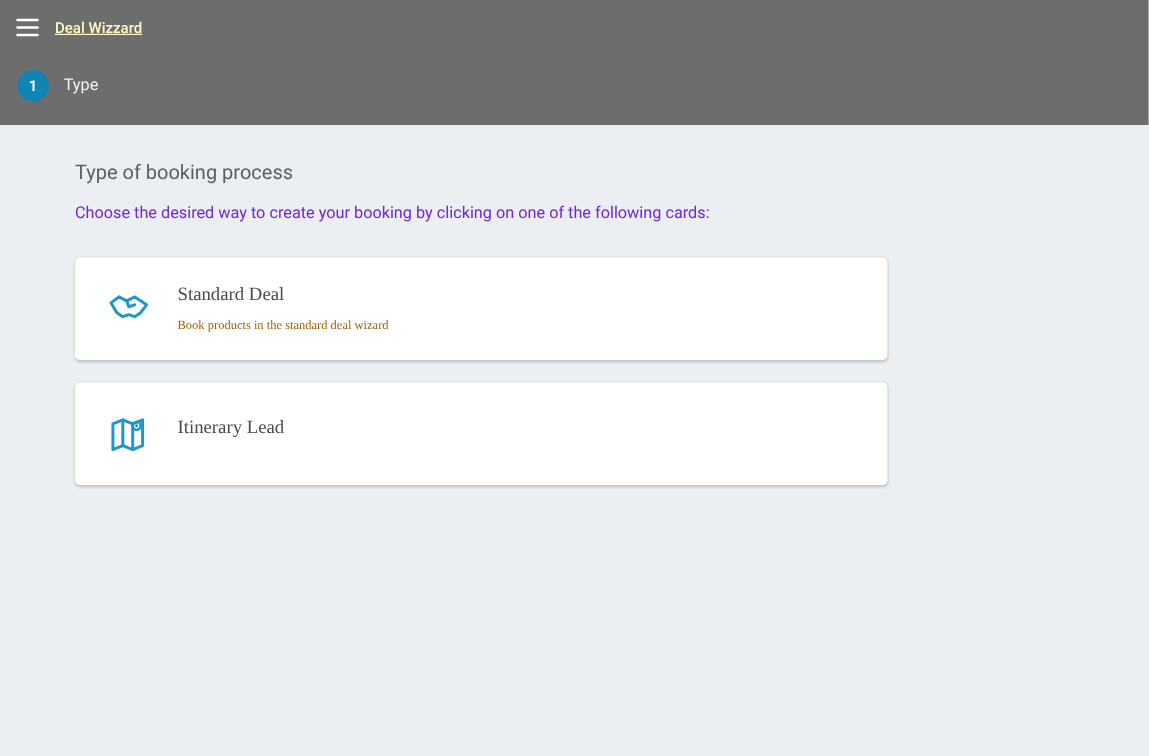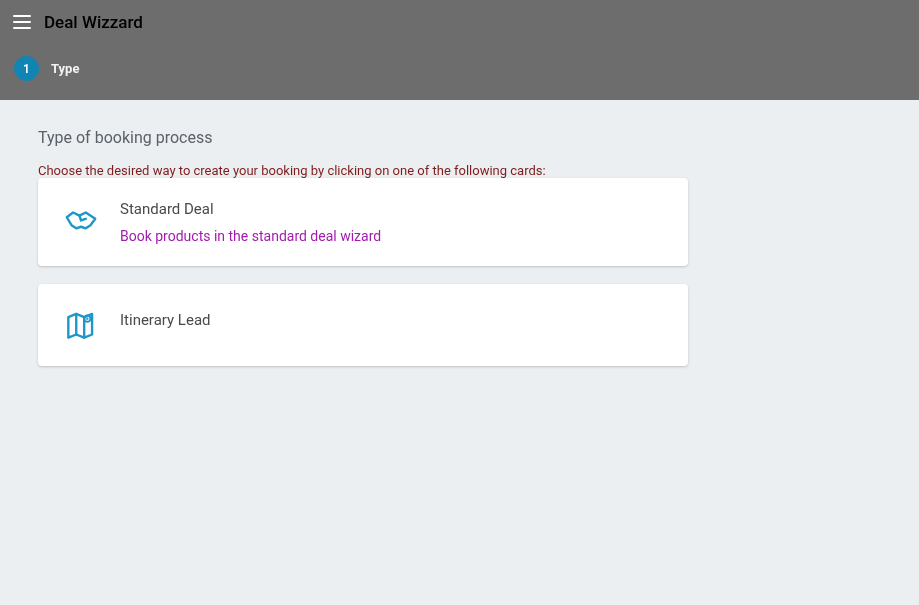--- a/index.html
+++ b/index.html
@@ -36,23 +36,24 @@
     }
     .hamburger span {
       display: block;
       width: 18px;
       height: 2px;
       background: #fff;
       margin: 2px 0;
       border-radius: 1px;
     }
     .app-title {
-      font-size: 17px;
+      font-size: 12px;
       font-weight: 500;
-      color: #000000;
+      color: #fef9c3;
+      text-decoration: underline;
     }
     .stepper {
       display: flex;
       align-items: center;
       padding: 16px 10px 16px 10px;
     }
     .step-badge {
       width: 25px;
       height: 25px;
       border-radius: 50%;
@@ -62,34 +63,35 @@
       align-items: center;
       justify-content: center;
       font-size: 12px;
       font-weight: 600;
       margin-left: 4px;
       margin-right: 12px;
     }
     .step-label {
       font-size: 13px;
       color: #f2f2f2;
-      font-weight: 700;
+      font-weight: 400;
     }
     .content {
-      padding: 28px 38px;
+      padding: 28px 60px;
     }
     .section-title {
       font-size: 16px;
       color: #5a6169;
       font-weight: 400;
       margin-bottom: 16px;
     }
     .section-desc {
       font-size: 13px;
-      color: #7f1d1d;
+      color: #6d28d9;
+      margin-bottom: 28px;
     }
     .card {
       background: #fff;
       border-radius: 4px;
       box-shadow: 0 1px 3px rgba(0,0,0,0.12), 0 1px 2px rgba(0,0,0,0.08);
       padding: 22px 24px;
       margin-bottom: 18px;
       width: 650px;
       display: flex;
       align-items: center;
@@ -100,30 +102,31 @@
       height: 38px;
       margin-right: 20px;
       flex-shrink: 0;
       display: flex;
       align-items: center;
       justify-content: center;
     }
     .card-body {
       display: flex;
       flex-direction: column;
+      font-family: Liberation Serif, serif;
     }
     .card-title {
       font-size: 15px;
       color: #4a4a4a;
       margin-bottom: 10px;
       font-weight: 400;
     }
     .card-desc {
-      font-size: 14px;
-      color: #a21caf;
+      font-size: 10px;
+      color: #a16207;
       font-weight: 400;
     }
   </style>
 </head>
 <body>
 
 <div class="header">
   <div class="header-top">
     <div class="hamburger">
       <span></span>

